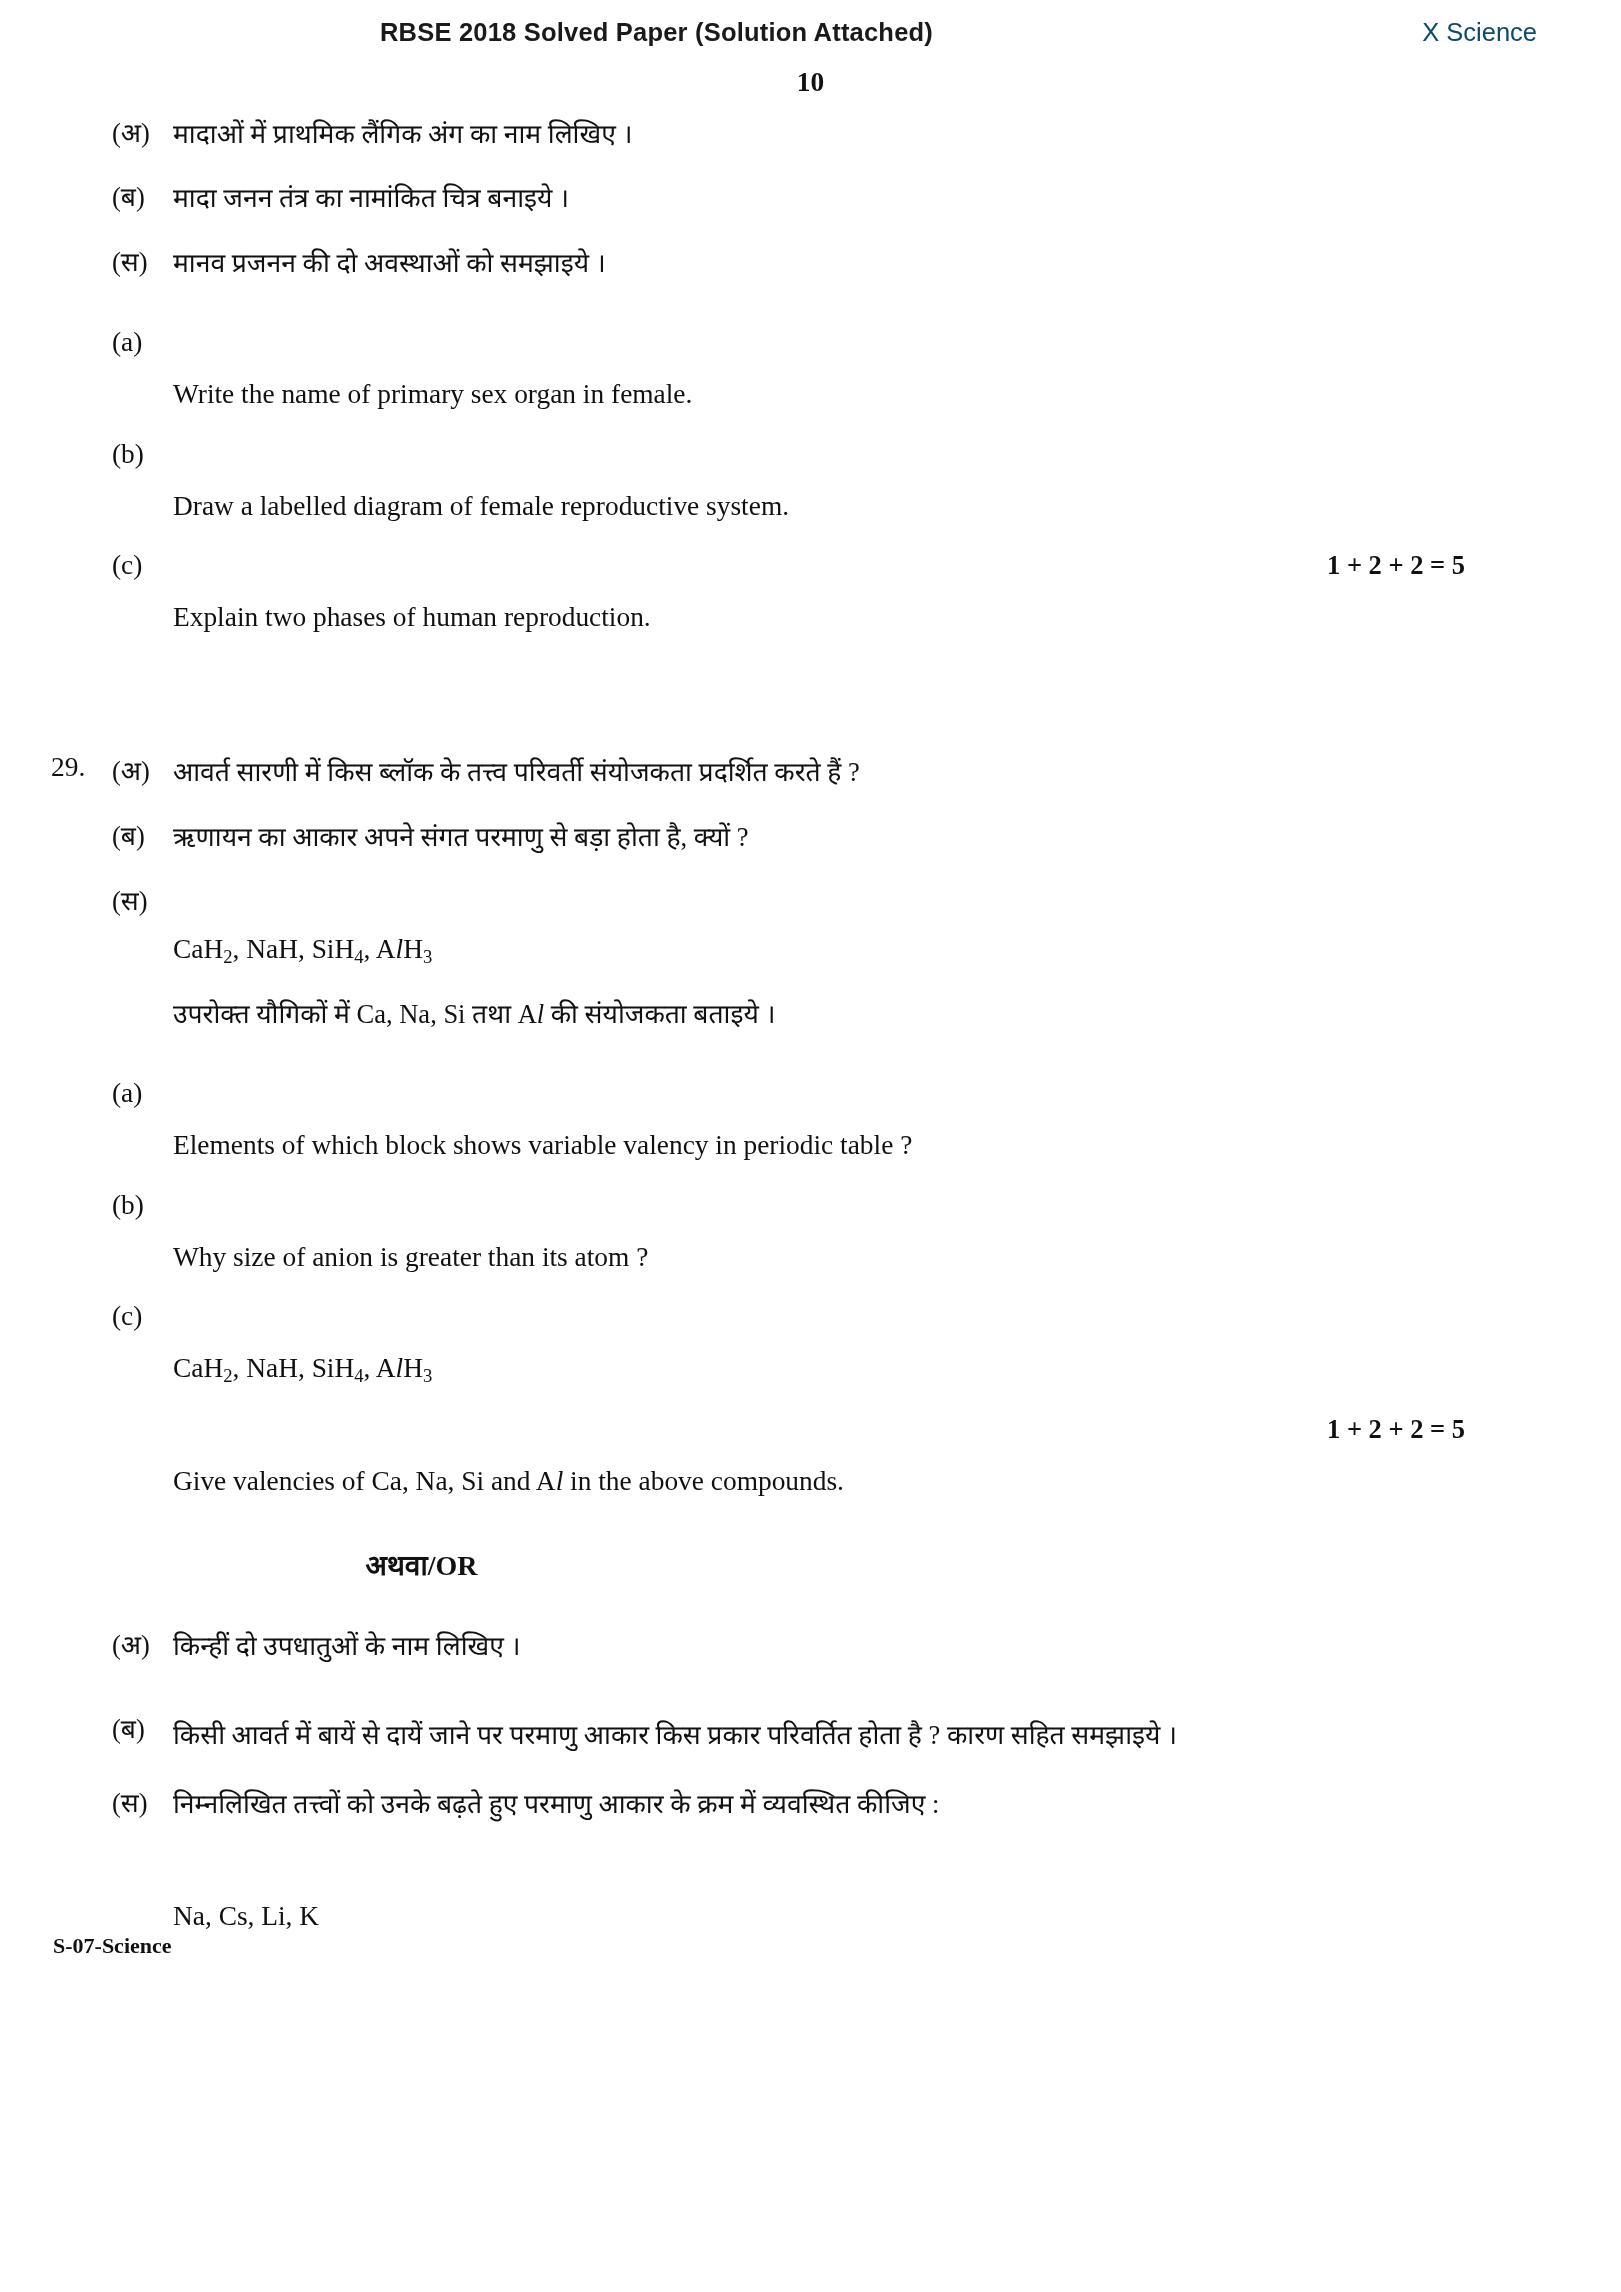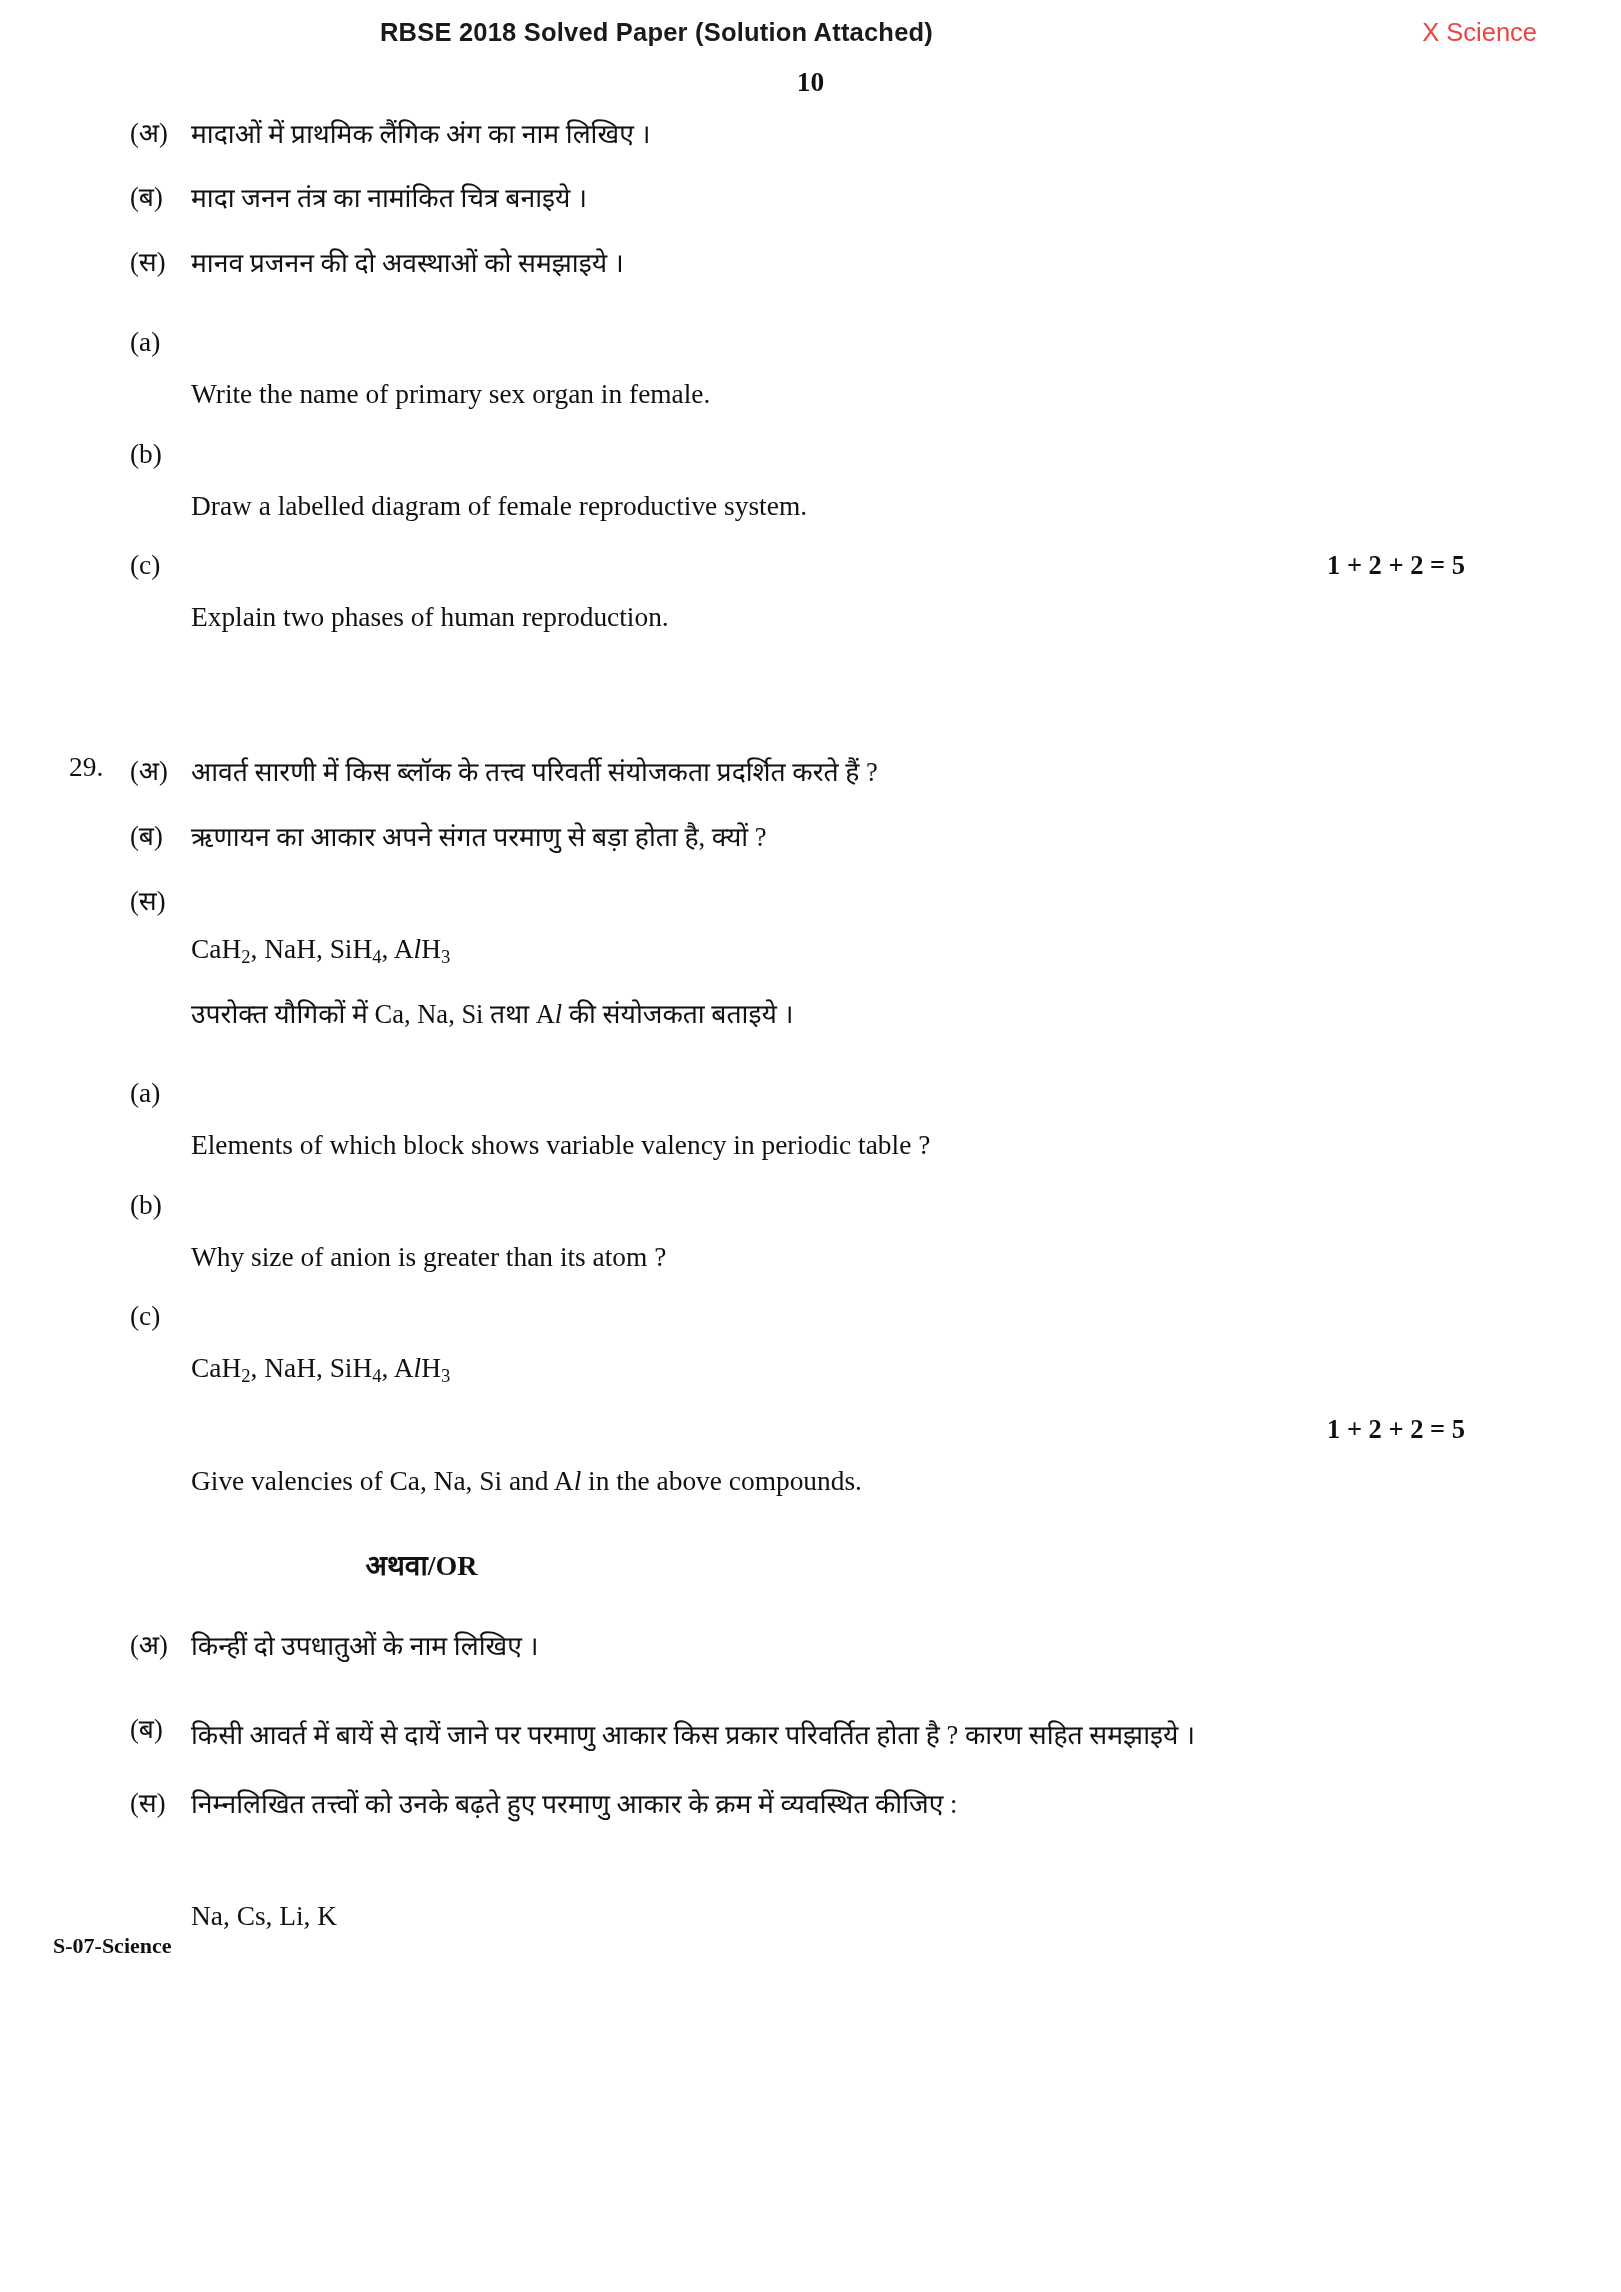--- a/index.html
+++ b/index.html
@@ -43,21 +43,21 @@
     letter-spacing: 0.2px;
     color: #1a1a1a;
   }
   .header-subject {
     position: absolute;
     right: 84px;
     top: 0;
     font-family: "Liberation Sans", "DejaVu Sans", sans-serif;
     font-weight: normal;
     font-size: 25.5px;
-    color: #ef4444;
+    color: #0c4a6e;
   }
 
   .page-number {
     position: absolute;
     top: 67px;
     left: 0;
     width: 1621px;
     text-align: center;
     font-weight: bold;
     font-size: 27.4px;
@@ -77,21 +77,21 @@
     width: 100%;
     box-sizing: border-box;
     padding-right: 78px;
   }
 
   .qnum {
     width: 61px;
     flex: 0 0 61px;
     text-align: left;
     font-size: 27.4px;
-    padding-left: 69px;
+    padding-left: 51px;
     box-sizing: content-box;
   }
   .qnum.empty { visibility: hidden; }
 
   .qmark-hi {
     flex: 0 0 61px;
     width: 61px;
     font-size: 26.5px;
     font-family: "Liberation Serif", "DejaVu Sans", serif;
   }

